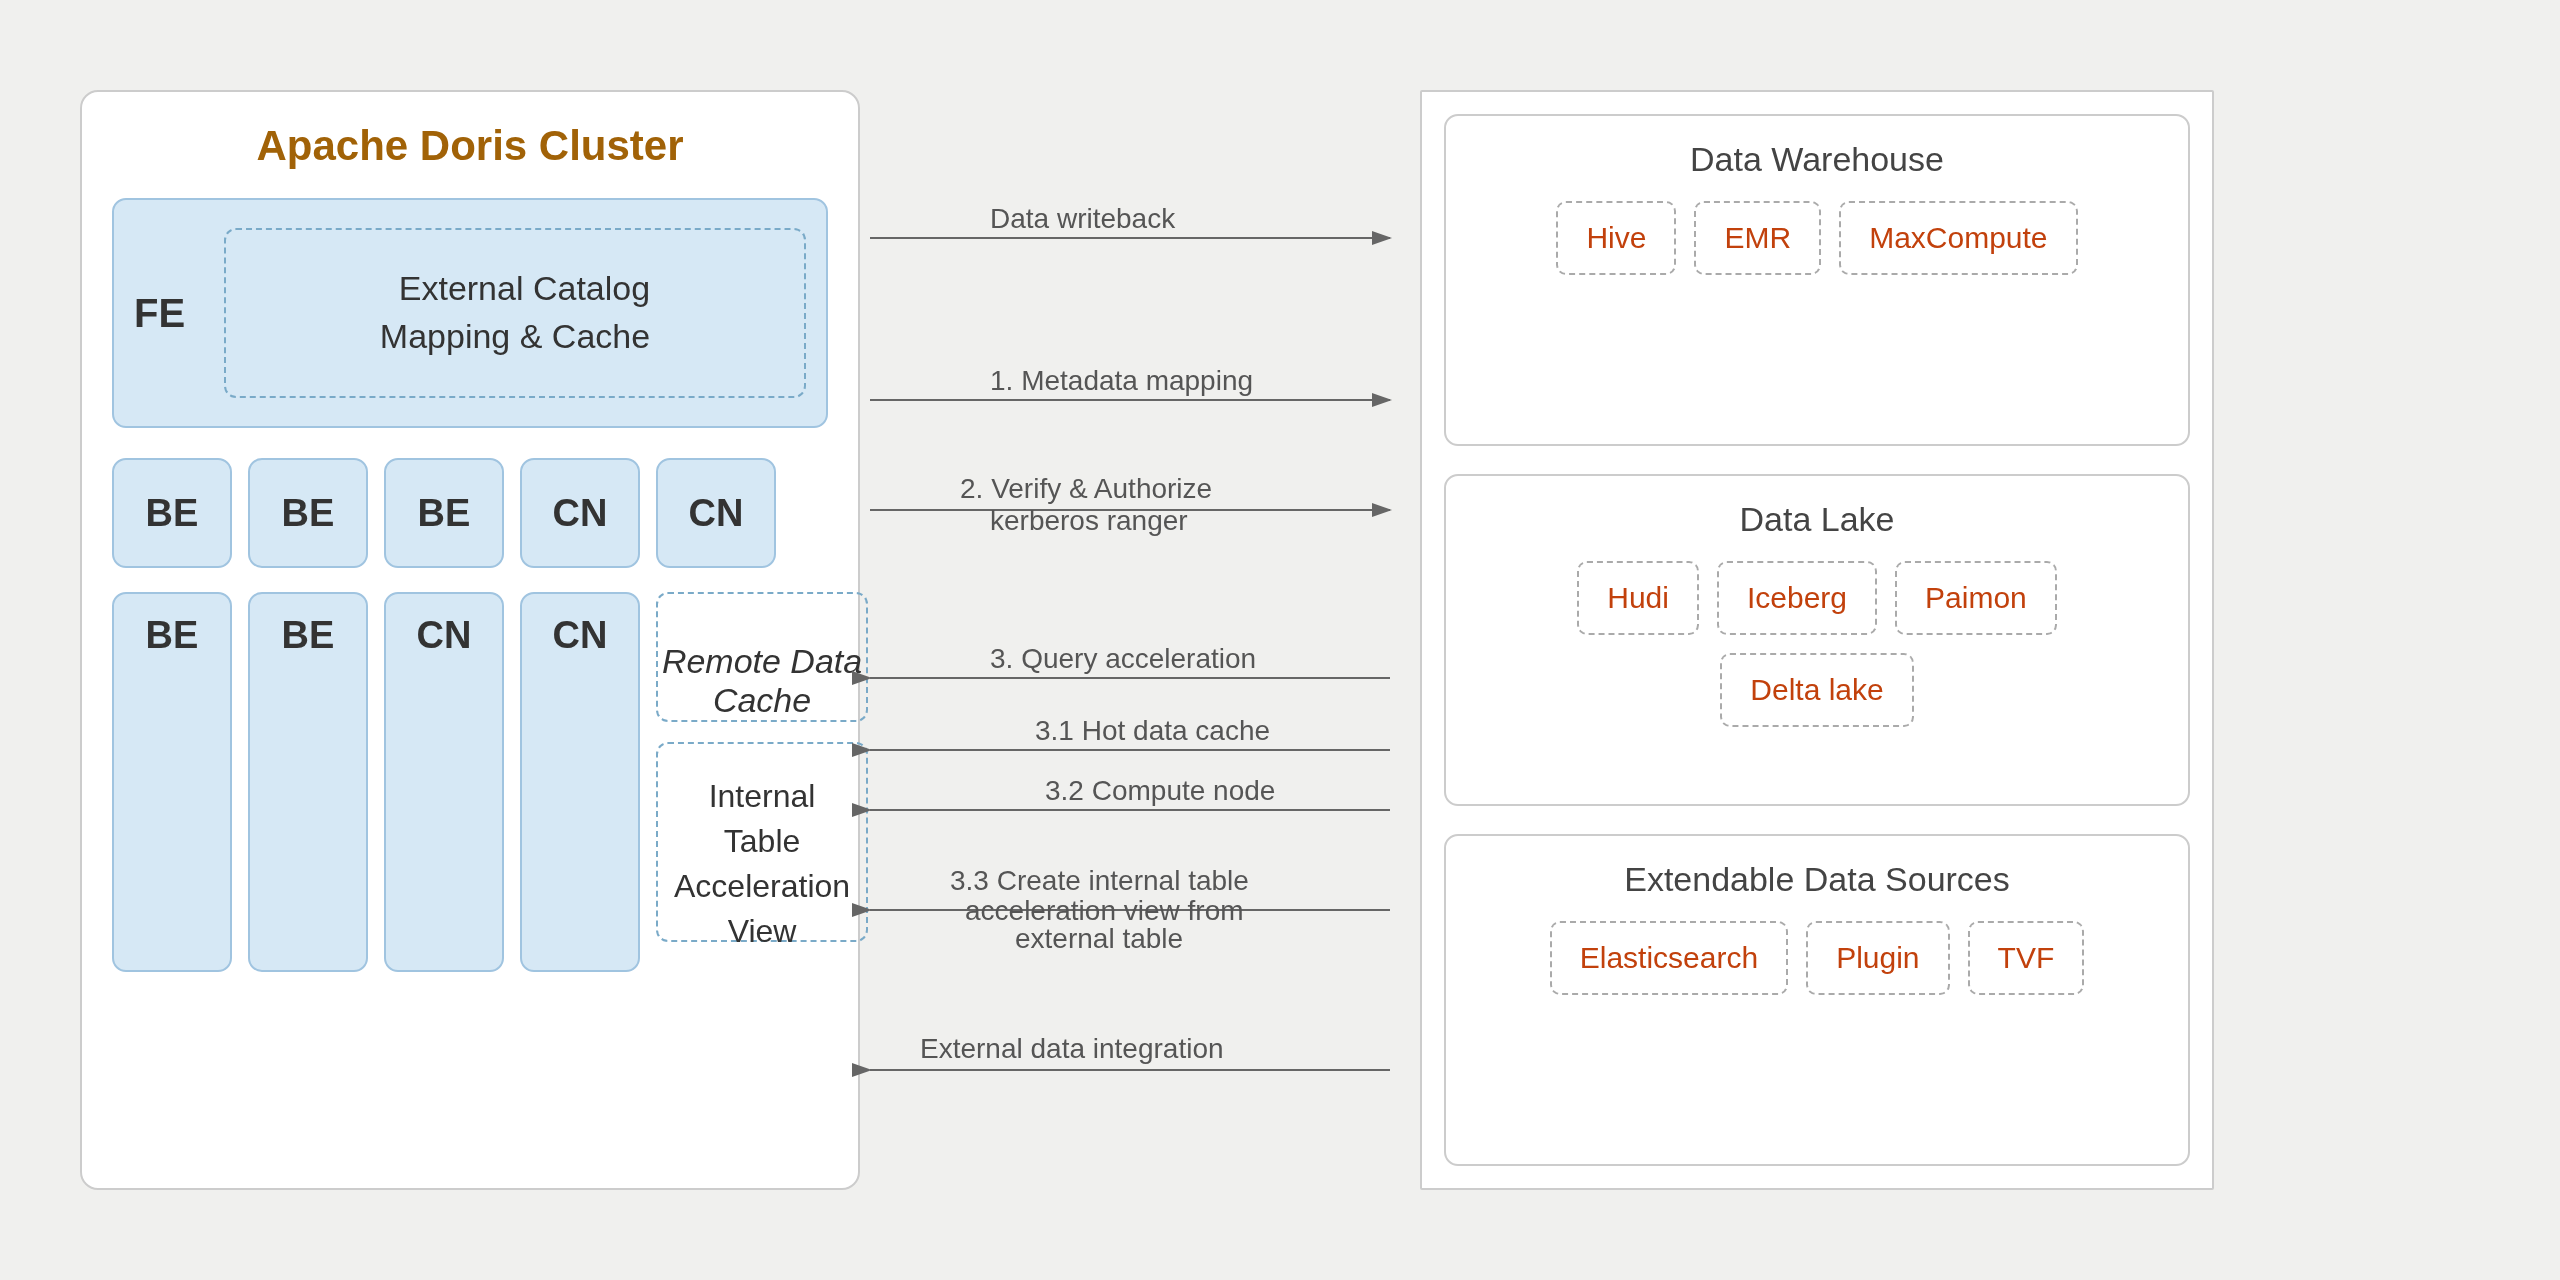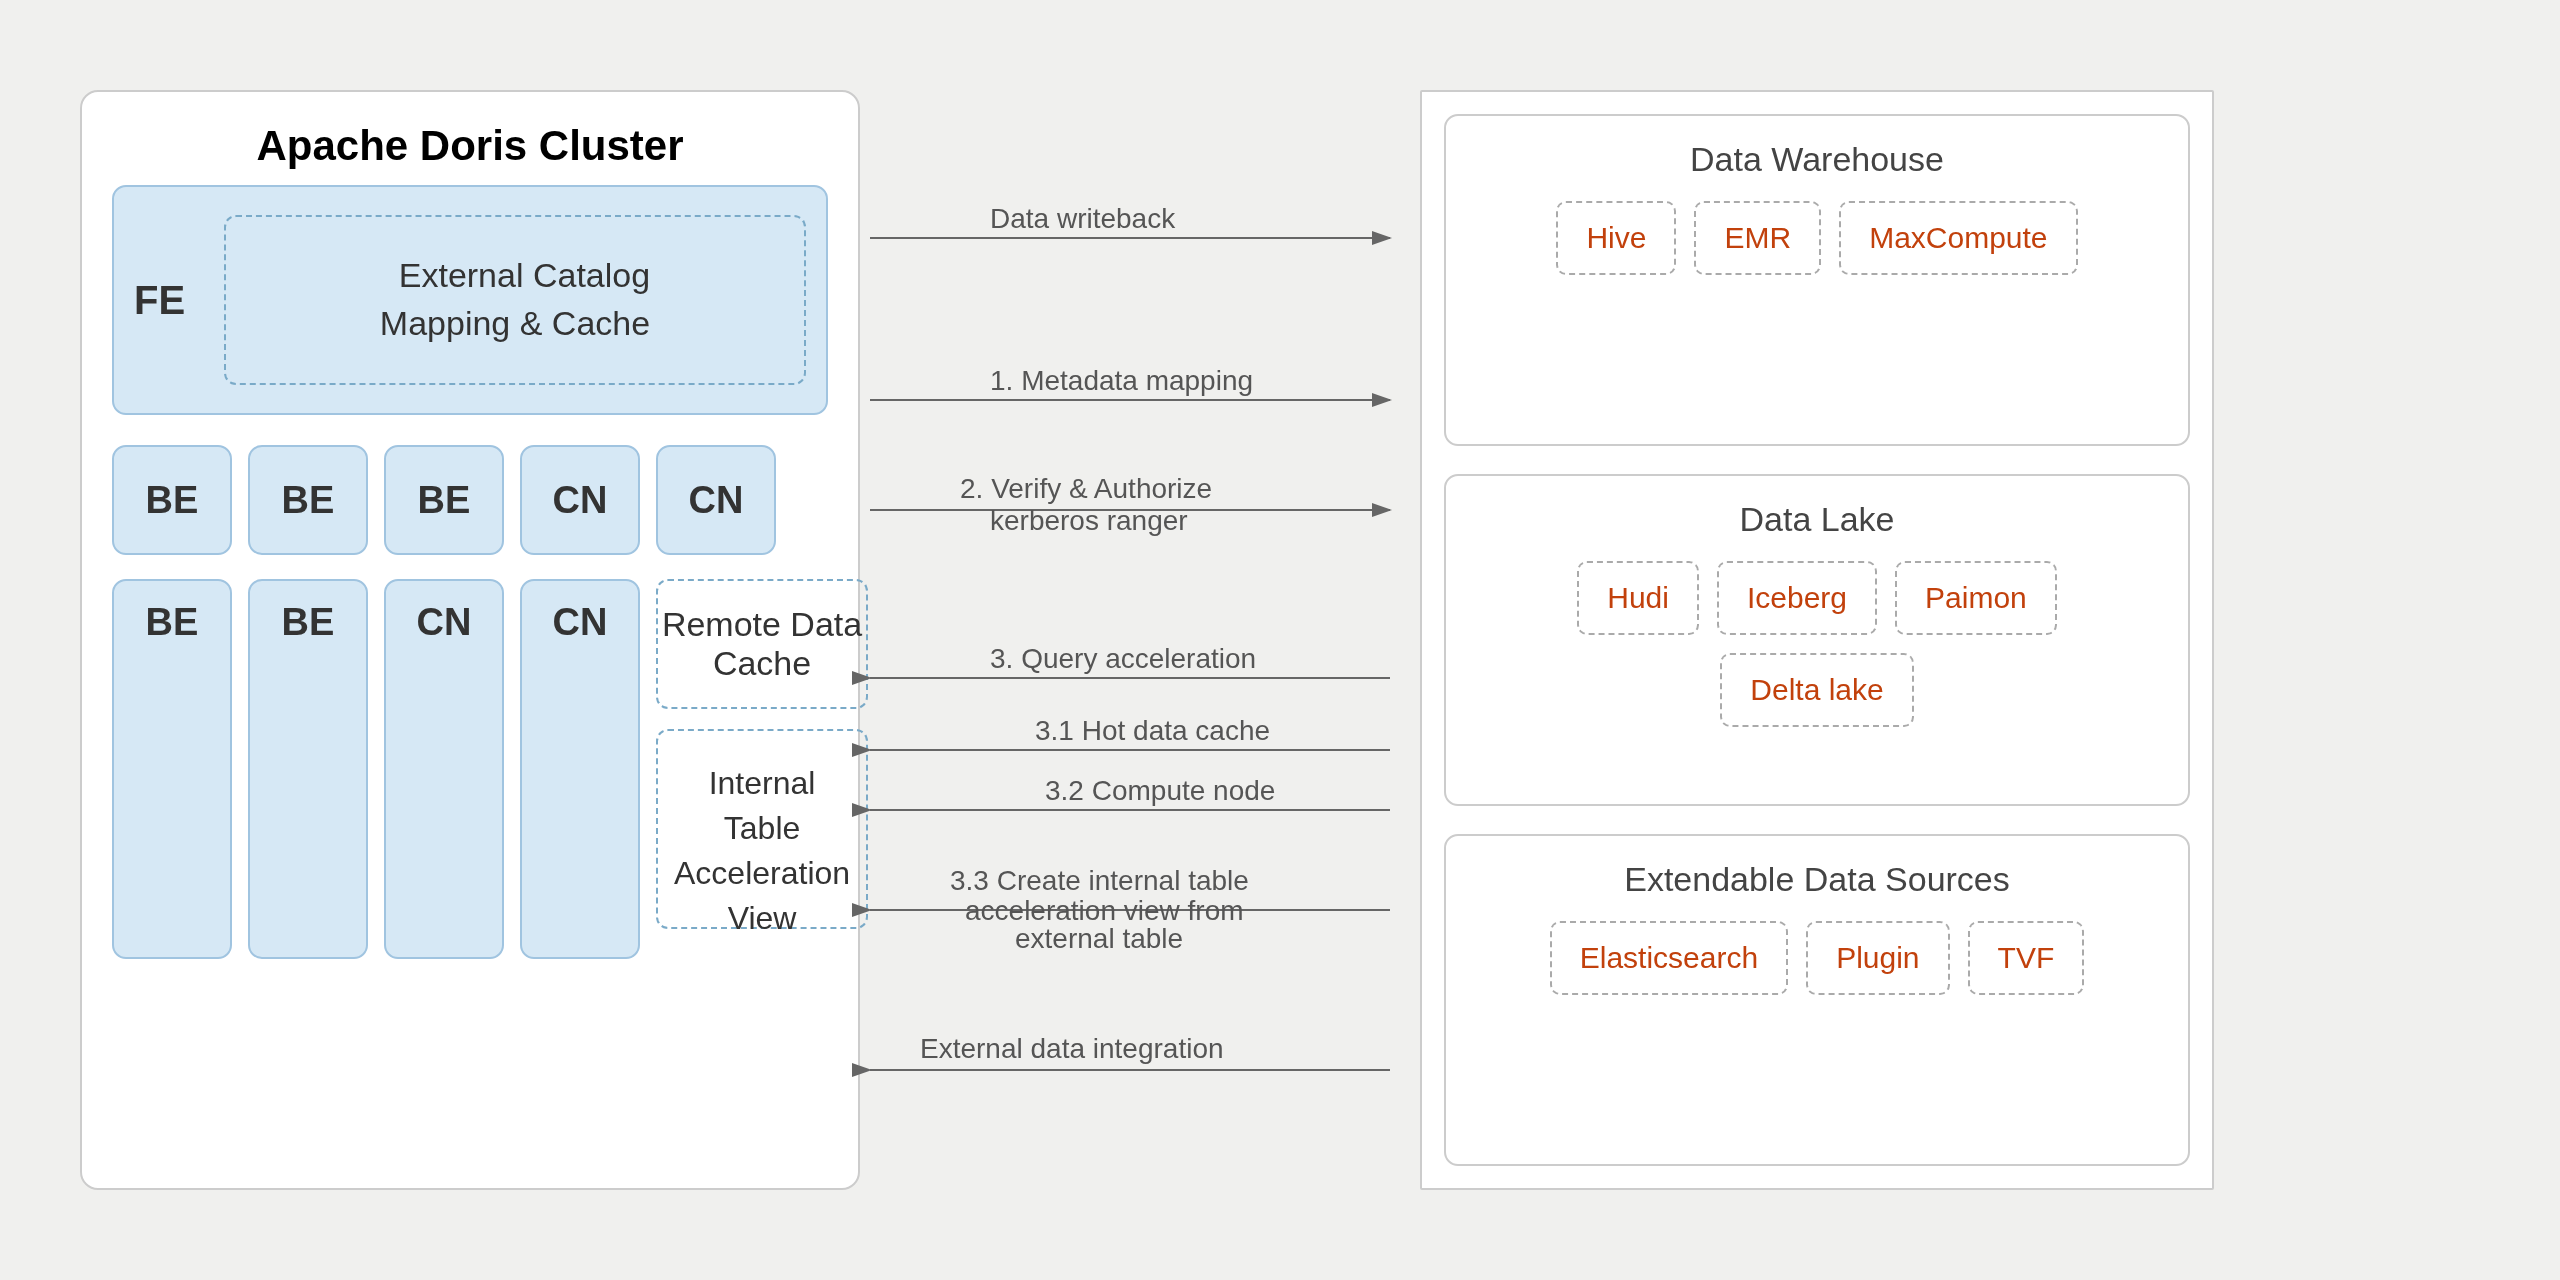--- a/index.html
+++ b/index.html
@@ -20,22 +20,22 @@
       border-radius: 18px;
       width: 780px;
       height: 1100px;
       position: relative;
       padding: 30px 30px 30px 30px;
     }
     .doris-title {
       font-size: 42px;
       font-weight: bold;
       text-align: center;
-      color: #000000;
-      margin-bottom: 15px;
+      color: #a16207;
+      margin-bottom: 28px;
     }
 
     
     .fe-box {
       background: #d6e8f5;
       border: 2px solid #a0c4e0;
       border-radius: 14px;
       padding: 20px;
       display: flex;
       align-items: center;
@@ -116,22 +116,23 @@
       display: flex;
       flex-direction: column;
       gap: 20px;
     }
     .remote-cache-box {
       border: 2px dashed #7aaac8;
       border-radius: 12px;
       background: transparent;
       height: 130px;
       display: flex;
-      align-items: center;
-      justify-content: center;
+      align-items: flex-end;
+      justify-content: center;
+      font-style: italic;
     }
     .remote-cache-text {
       font-size: 34px;
       color: #333;
       text-align: center;
     }
     .internal-view-box {
       border: 2px dashed #7aaac8;
       border-radius: 12px;
       background: transparent;

